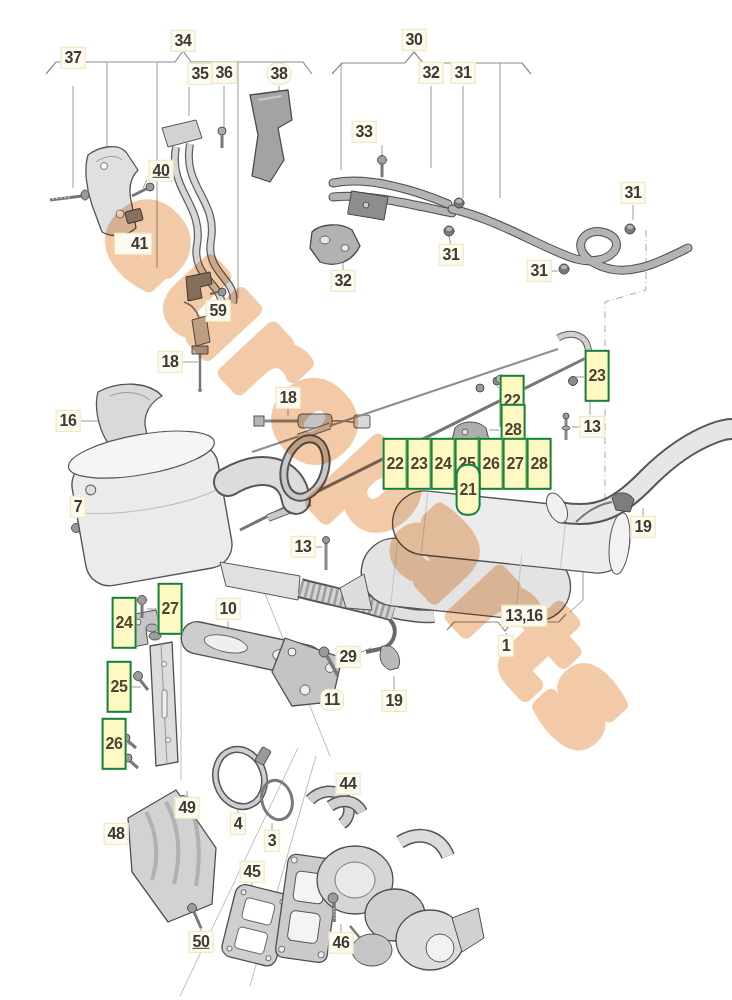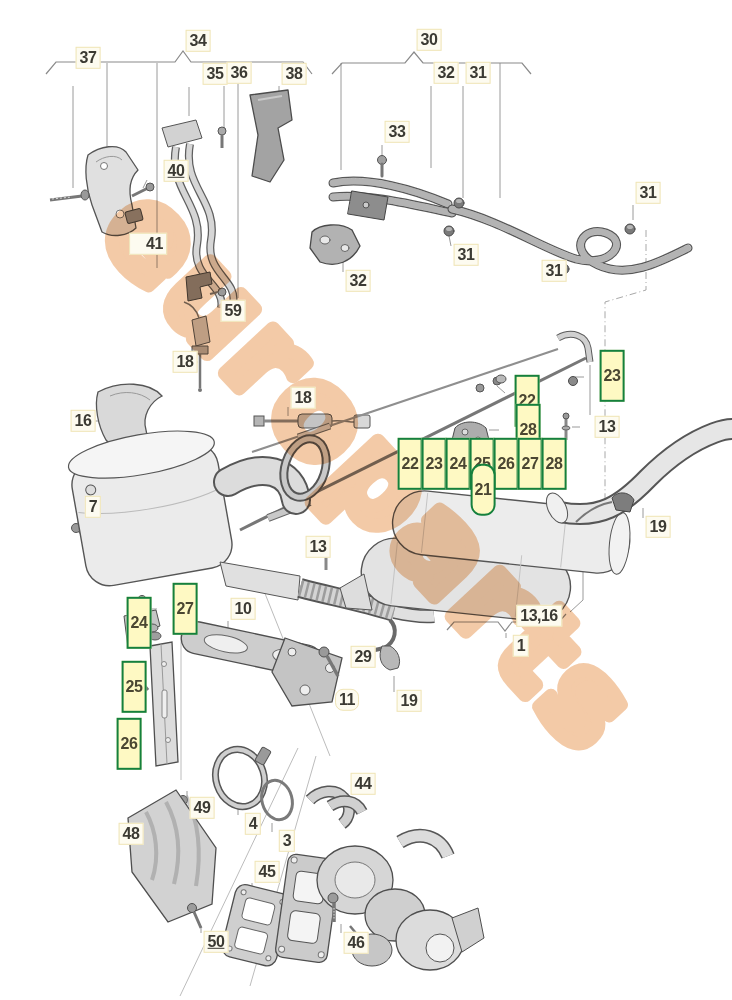--- a/index.html
+++ b/index.html
@@ -6,21 +6,21 @@
   #canvas{
     position:relative;width:732px;height:1000px;background:#ffffff;
     overflow:hidden;font-family:"Liberation Sans",sans-serif;
   }
   #artwork{position:absolute;left:0;top:0;}
   #label-layer{position:absolute;left:0;top:0;width:732px;height:1000px;pointer-events:none;}
   .plabel{
     position:absolute;transform:translate(-50%,-50%);
     background:#fdfbf0;border:1px solid #efe4b6;color:#3b3a33;
     font:700 16px/1.15 "Liberation Sans",sans-serif;
-    padding:1px 3px;white-space:nowrap;letter-spacing:-0.5px;margin-left:15px;
+    padding:1px 3px;white-space:nowrap;letter-spacing:-0.5px;
   }
   .plabel.hl{
     background:#fef9c3;border:2px solid #15803d;color:#4a4632;
     padding:15px 2px;
   }
 </style>
 </head>
 <body>
 
 <div id="canvas">
@@ -349,28 +349,28 @@
     </g>
 
     <text x="370" y="510" text-anchor="middle" transform="rotate(47 370 470)" font-family="'DejaVu Sans', sans-serif" font-weight="bold" font-size="120" letter-spacing="6" fill="#f1c198" stroke="#f1c198" stroke-width="14" stroke-linejoin="round" opacity="0.85" style="mix-blend-mode:multiply">europarts</text>
   </svg>
 
   <div id="label-layer">
       <div class="plabel" style="left: 183px; top: 41px;">34</div>
       <div class="plabel" style="left: 73px; top: 58px;">37</div>
       <div class="plabel" style="left: 200px; top: 74px;">35</div>
       <div class="plabel" style="left: 224px; top: 73px;">36</div>
-      <div class="plabel" style="left: 279px; top: 74px;">38</div>
+      <div class="plabel" style="left: 279px; top: 74px; border-radius: 10px;">38</div>
       <div class="plabel" style="left: 161px; top: 171px; text-decoration: underline;">40</div>
       <div class="plabel" style="left: 133px; top: 244px; padding-left: 16px;">41</div>
       <div class="plabel" style="left: 218px; top: 311px;">59</div>
       <div class="plabel" style="left: 414px; top: 40px;">30</div>
       <div class="plabel" style="left: 431px; top: 73px;">32</div>
       <div class="plabel" style="left: 463px; top: 73px;">31</div>
-      <div class="plabel" style="left: 382px; top: 132px;">33</div>
+      <div class="plabel" style="left: 364px; top: 132px;">33</div>
       <div class="plabel" style="left: 633px; top: 193px;">31</div>
       <div class="plabel" style="left: 451px; top: 255px;">31</div>
       <div class="plabel" style="left: 539px; top: 271px;">31</div>
       <div class="plabel" style="left: 343px; top: 281px;">32</div>
       <div class="plabel" style="left: 170px; top: 362px;">18</div>
       <div class="plabel" style="left: 288px; top: 398px;">18</div>
       <div class="plabel" style="left: 68px; top: 421px;">16</div>
       <div class="plabel" style="left: 78px; top: 507px;">7</div>
       <div class="plabel hl" style="left: 512px; top: 401px;">22</div>
       <div class="plabel hl" style="left: 597px; top: 376px;">23</div>

